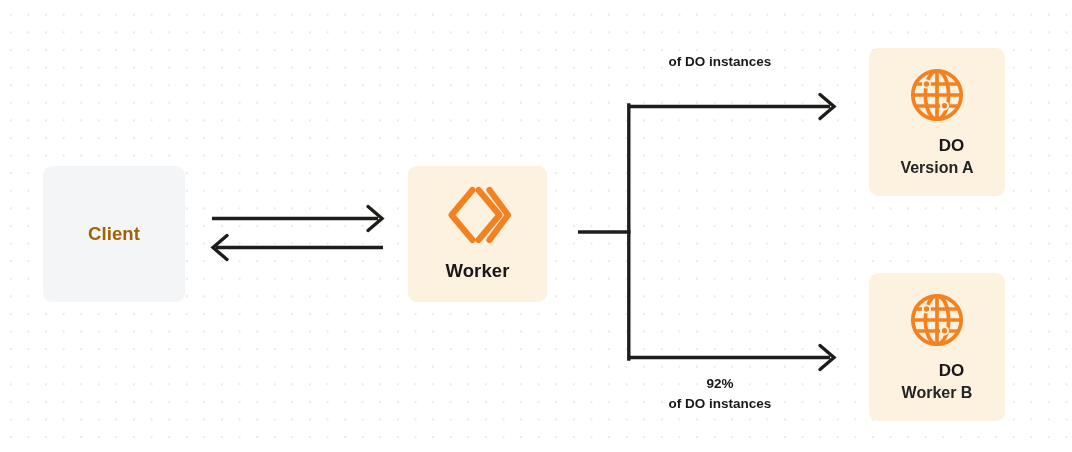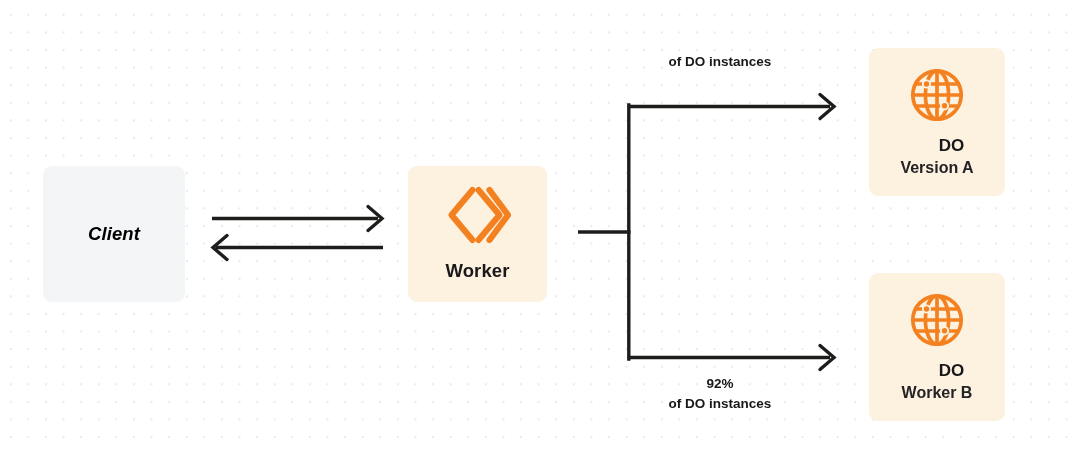--- a/index.html
+++ b/index.html
@@ -34,23 +34,22 @@
   #client-node {
     left: 43px;
     top: 166px;
     width: 142px;
     height: 136px;
     background-color: #f4f5f7;
   }
   #client-label {
     font-size: 18.5px;
     font-weight: bold;
-    color: #000000;
+    color: #a16207;
     letter-spacing: 0.1px;
-    font-style: italic;
   }
   #worker-node {
     left: 408px;
     top: 166px;
     width: 139px;
     height: 136px;
     background-color: #fdf1e0;
   }
   .worker-logo {
     width: 66px;

